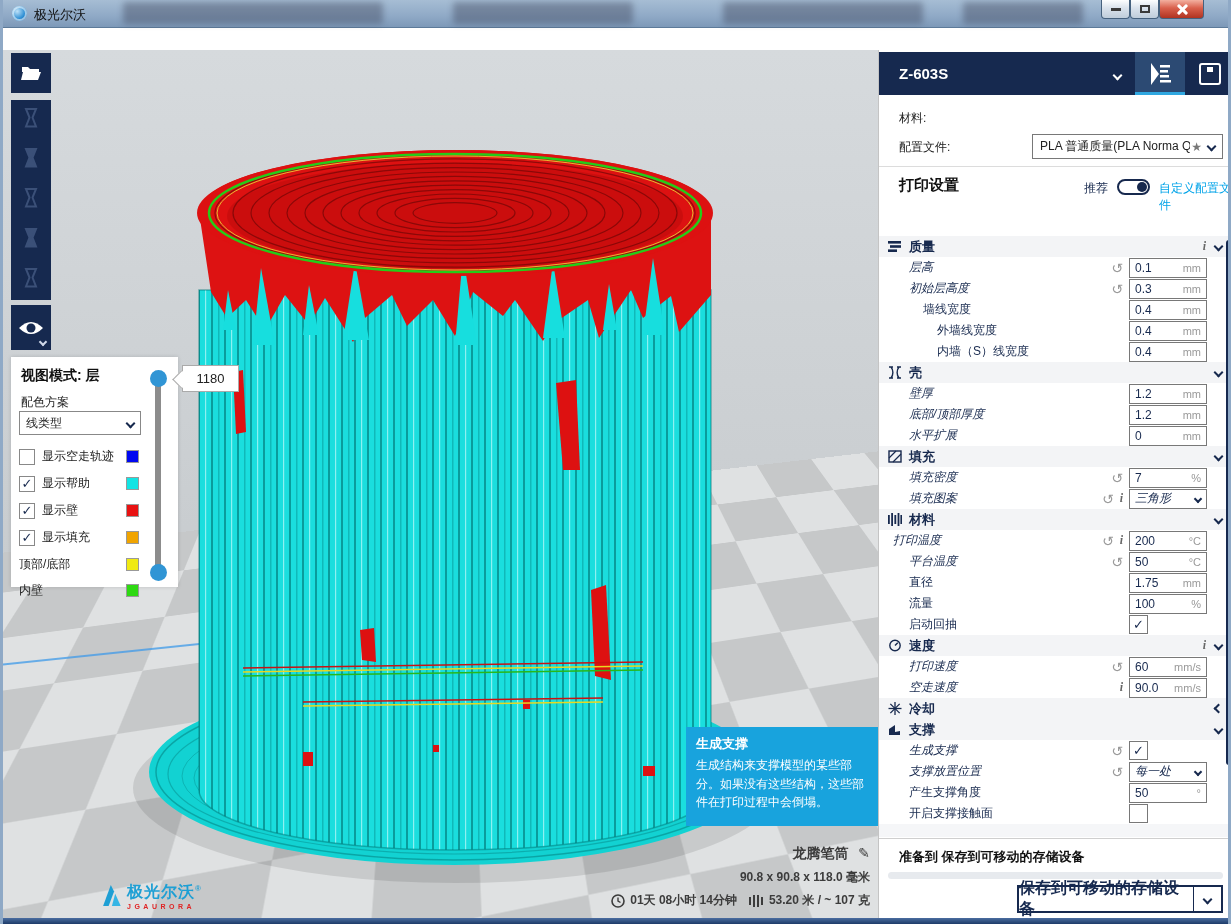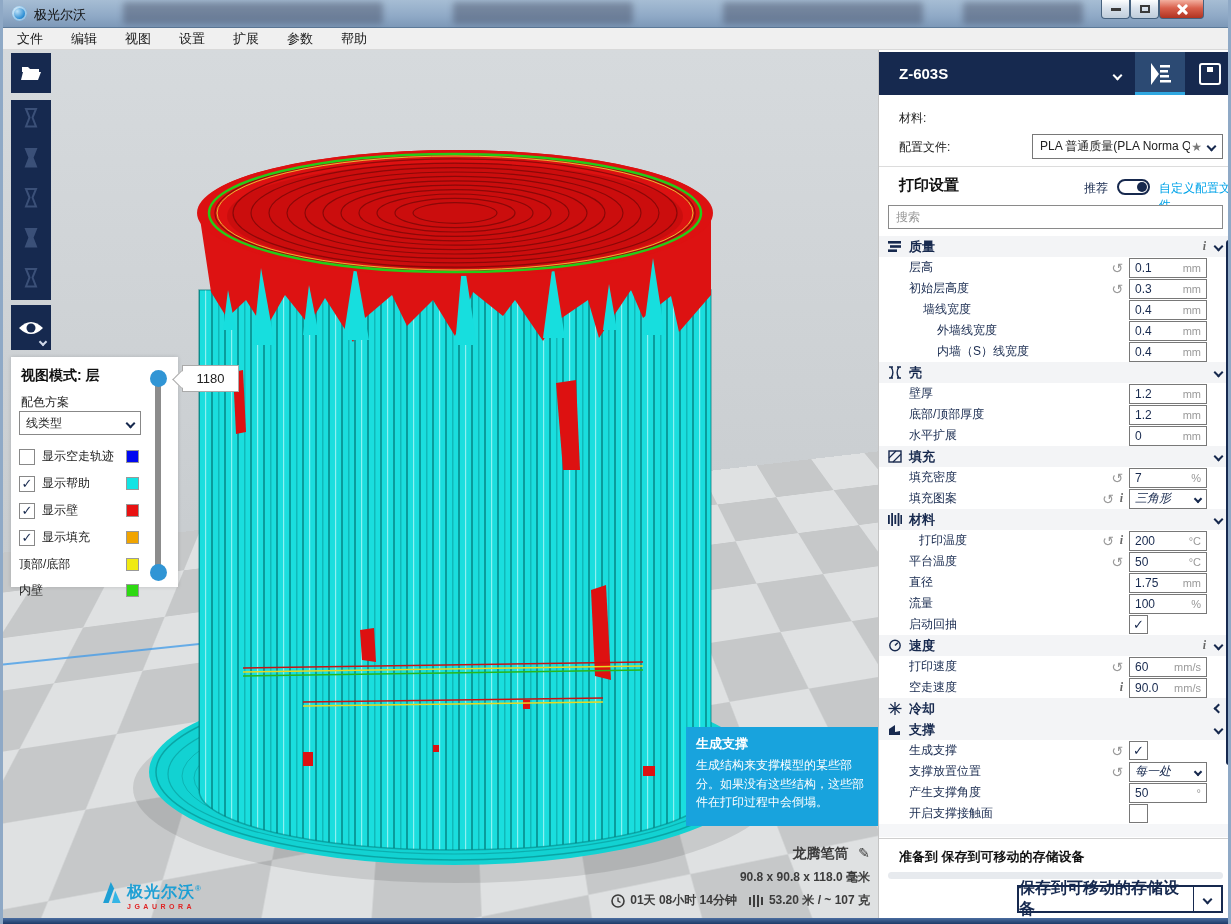--- a/index.html
+++ b/index.html
@@ -70,21 +70,21 @@
   
   #tooltip{position:absolute;left:683px;top:677px;width:194px;height:99px;background:#18a3dd;color:#fff;padding:8px 10px;}
   #tooltip:after{content:"";position:absolute;right:-9px;top:12px;width:0;height:0;border-top:9px solid transparent;border-bottom:9px solid transparent;border-left:10px solid #18a3dd;}
   #tooltip .tt-title{font-size:13px;font-weight:bold;margin-bottom:3px;}
   #tooltip .tt-body{font-size:12px;line-height:1.55;}
   
   #model-info{position:absolute;right:8px;top:795px;text-align:right;color:#3c3c3c;}
   #mi-name{font-size:14px;font-weight:bold;}
   #mi-dims{font-size:12px;font-weight:bold;margin-top:6px;}
   #mi-usage{font-size:12px;font-weight:bold;margin-top:6px;display:flex;align-items:center;justify-content:flex-end;gap:5px;}
-  #logo{position:absolute;left:100px;top:832px;display:flex;gap:4px;}
+  #logo{position:absolute;left:100px;top:832px;display:flex;align-items:center;gap:4px;}
   #logo-text .brand{font-size:16px;font-weight:bold;color:#1e9fd4;letter-spacing:1px;}
   #logo-text .brand sup{font-size:8px;}
   #logo-text .sub{font-size:7px;color:#e02424;letter-spacing:3.5px;font-weight:bold;}
   
   #right-panel{position:absolute;left:875px;top:0;width:356px;height:868px;background:#fff;border-left:1px solid #c4c4c4;}
   #machine-bar{position:absolute;left:0;top:2px;width:356px;height:43px;background:#16294f;display:flex;align-items:center;}
   #machine-name{color:#fff;font-size:15px;font-weight:bold;margin-left:20px;}
   #machine-chev{margin-left:auto;margin-right:14px;}
   #machine-chev .chev{border-color:#fff;}
   .hdr-tab{width:50px;height:43px;display:flex;align-items:center;justify-content:center;position:relative;}
@@ -106,21 +106,21 @@
   #search-box::placeholder{color:#999;}
   
   #settings-list{position:absolute;left:0;top:186px;width:356px;height:602px;overflow:hidden;}
   .sec-hdr{position:relative;height:21px;background:#f3f4f6;display:flex;align-items:center;}
   .sec-hdr .sicon{width:15px;margin-left:9px;display:flex;}
   .sec-hdr .slabel{margin-left:6px;font-size:13px;font-weight:bold;color:#17294e;}
   .sec-hdr .hright{position:absolute;right:13px;display:flex;align-items:center;gap:9px;}
   .info-i{font-family:"Liberation Serif","DejaVu Serif",serif;font-style:italic;font-weight:bold;color:#666;font-size:12px;}
   .set-row{position:relative;height:21px;display:flex;align-items:center;}
   .set-row .rlabel{margin-left:30px;font-size:12px;color:#17294e;white-space:nowrap;}
-  .set-row .rlabel.it{}
+  .set-row .rlabel.it{font-style:italic;}
   .row-right{position:absolute;right:12px;display:flex;align-items:center;gap:6px;}
   .reset-ic{color:#9a9a9a;font-size:14px;line-height:1;}
   .slot{width:94px;display:flex;}
   .vbox{width:78px;height:20px;border:1px solid #787878;background:#fff;display:flex;align-items:center;padding:0 5px;}
   .vbox .val{font-size:12px;color:#17294e;}
   .vbox .unit{margin-left:auto;font-size:11px;color:#999;}
   .vbox .chev{margin-left:auto;width:6px;height:6px;}
   .cbox{width:19px;height:19px;border:1px solid #787878;background:#fff;display:flex;align-items:center;justify-content:center;font-size:13px;font-weight:bold;color:#17294e;}
   .partial-hdr{height:13px;background:#f3f4f6;margin-top:0;opacity:.8;}
   #scroll-thumb{position:absolute;left:347px;top:190px;width:7px;height:525px;background:#16294f;border-radius:3px;}
@@ -156,29 +156,20 @@
         </div>
       <div class="wbtn close">
           <div class="glyph-close">
             <i></i>
             <i></i>
           </div>
         </div>
     </div>
   </div>
 
-  <div id="menubar">
-      <div class="menu-item">文件</div>
-      <div class="menu-item">编辑</div>
-      <div class="menu-item">视图</div>
-      <div class="menu-item">设置</div>
-      <div class="menu-item">扩展</div>
-      <div class="menu-item">参数</div>
-      <div class="menu-item">帮助</div>
-    </div>
 
   <div id="main">
 
     <div id="viewport">
       <div id="floor"></div>
       <div id="plate-line"></div>
 
       <svg id="model-svg" width="875" height="868" viewBox="0 50 875 868">
         <defs>
           <pattern id="stripes" width="26" height="26" patternUnits="userSpaceOnUse">
@@ -411,21 +402,20 @@
         </div>
       </div>
 
       <div id="cfg-divider"></div>
       <div id="ps-title">打印设置</div>
       <span id="ps-reco">推荐</span>
       <div id="ps-toggle">
           <div class="knob"></div>
         </div>
       <span id="ps-custom">自定义配置文件</span>
-      <input id="search-box" placeholder="搜索" style="">
 
       <div id="settings-list">
           <div class="sec-hdr">
             <span class="sicon">
               <svg width="14" height="13" viewBox="0 0 14 13">
                 <rect x="0" y="1" width="13" height="2.6" fill="#17294e"></rect>
                 <rect x="2" y="5.2" width="11" height="2.6" fill="#17294e"></rect>
                 <rect x="0" y="9.4" width="9" height="2.6" fill="#17294e"></rect>
               </svg>
             </span>
@@ -582,21 +572,21 @@
                 <rect x="9.6" y="0" width="1.8" height="13" fill="#17294e"></rect>
                 <rect x="12.4" y="2" width="1.6" height="9" fill="#17294e"></rect>
               </svg>
             </span>
             <span class="slabel">材料</span>
             <div class="hright">
               <span class="chev "></span>
             </div>
           </div>
           <div class="set-row">
-            <span class="rlabel it" style="margin-left:40px">打印温度</span>
+            <span class="rlabel it" style="margin-left:14px">打印温度</span>
             <div class="row-right">
               <span class="reset-ic">↺</span>
               <span class="info-i">i</span>
               <div class="slot">
                 <div class="vbox">
                   <span class="val">200</span>
                   <span class="unit">°C</span>
                 </div>
               </div>
             </div>

